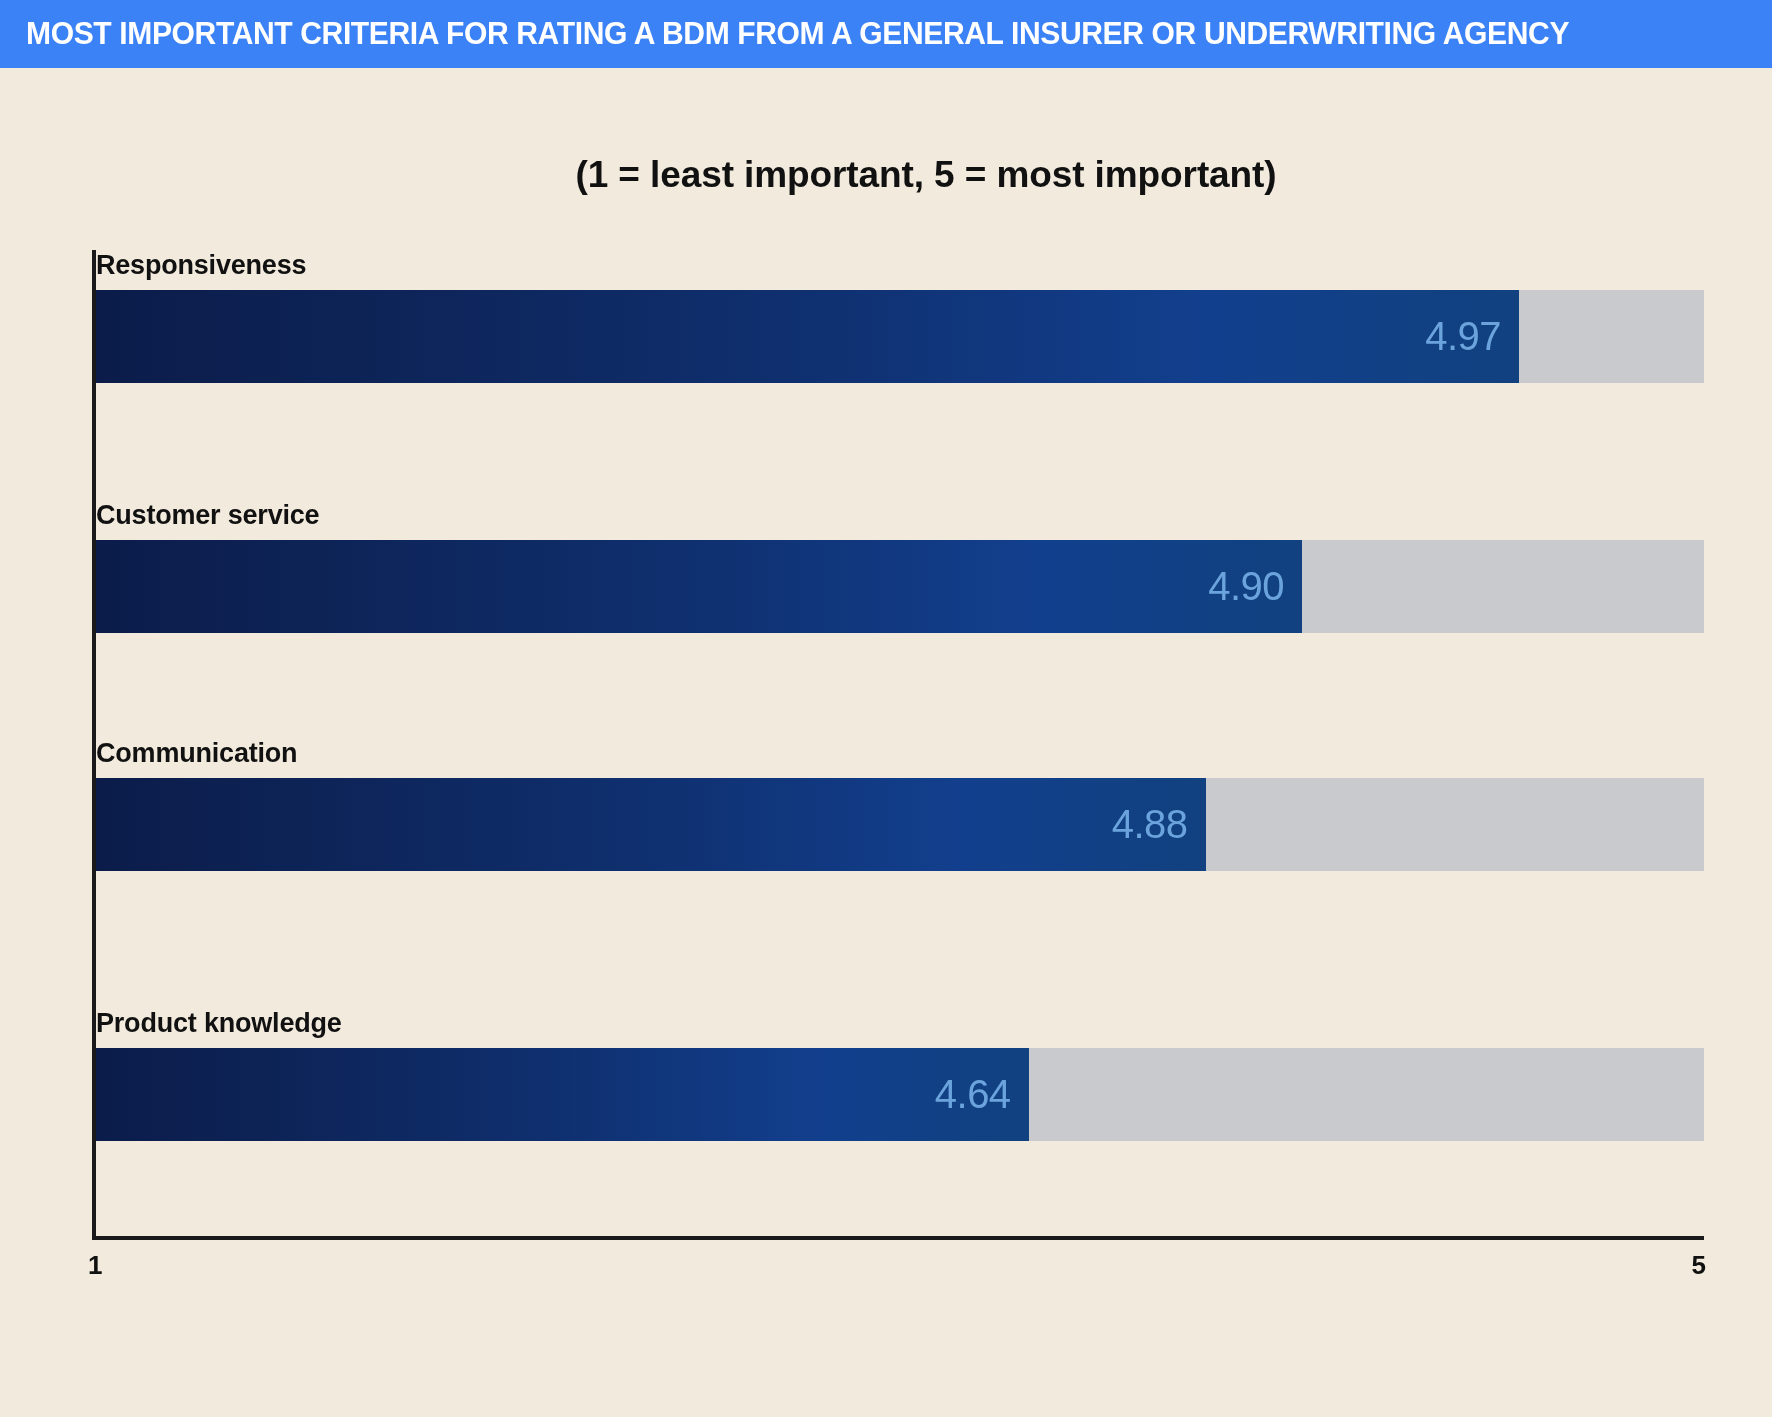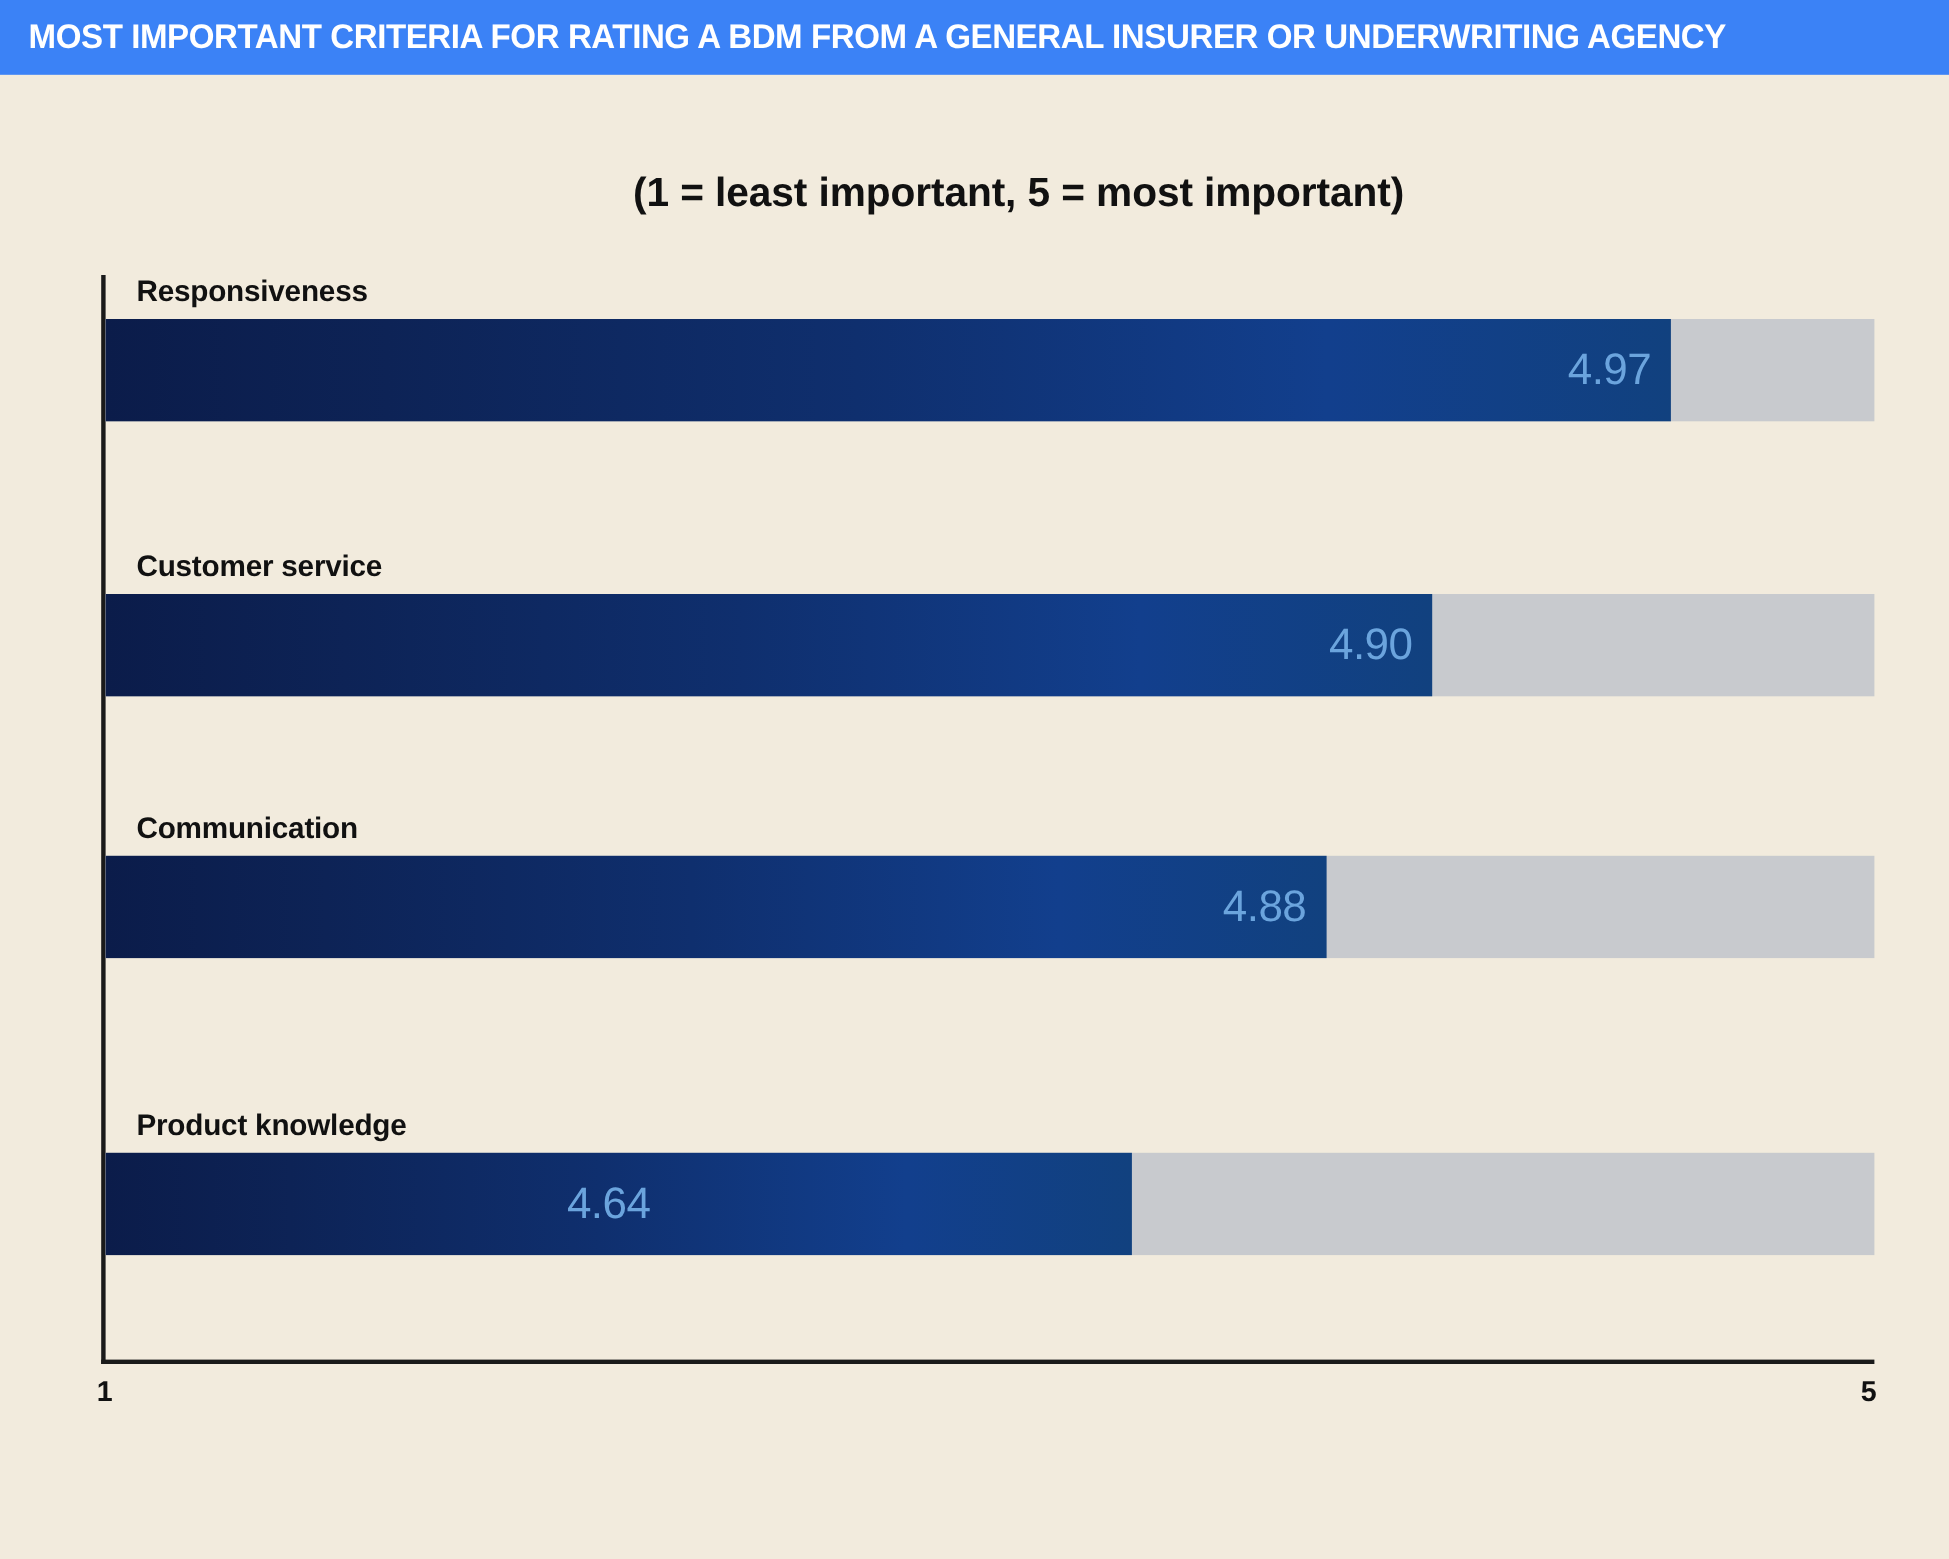--- a/index.html
+++ b/index.html
@@ -70,21 +70,21 @@
   .bar-group {
     position: absolute;
     left: 4px;
     width: 1608px;
   }
 
   .bar-label {
     font-size: 27px;
     font-weight: bold;
     color: #111111;
-    margin-left: 28px;
+    margin-left: 0;
     margin-bottom: 9px;
     letter-spacing: -0.2px;
   }
 
   .bar-track {
     position: relative;
     width: 100%;
     height: 93px;
     background: #c8cace;
   }
@@ -161,21 +161,21 @@
     <div class="bar-track">
       <div class="bar-fill" style="width:69%;">
         <span class="bar-value">4.88</span>
       </div>
     </div>
   </div>
 
   <div class="bar-group" style="top:758px;">
     <div class="bar-label">Product knowledge</div>
     <div class="bar-track">
-      <div class="bar-fill" style="width:58%;justify-content:center;">
+      <div class="bar-fill" style="width:58%;">
         <span class="bar-value">4.64</span>
       </div>
     </div>
   </div>
 </div>
 
 <div class="axis-ticks">
   <span class="tick tick-min">1</span>
   <span class="tick tick-max">5</span>
 </div>

